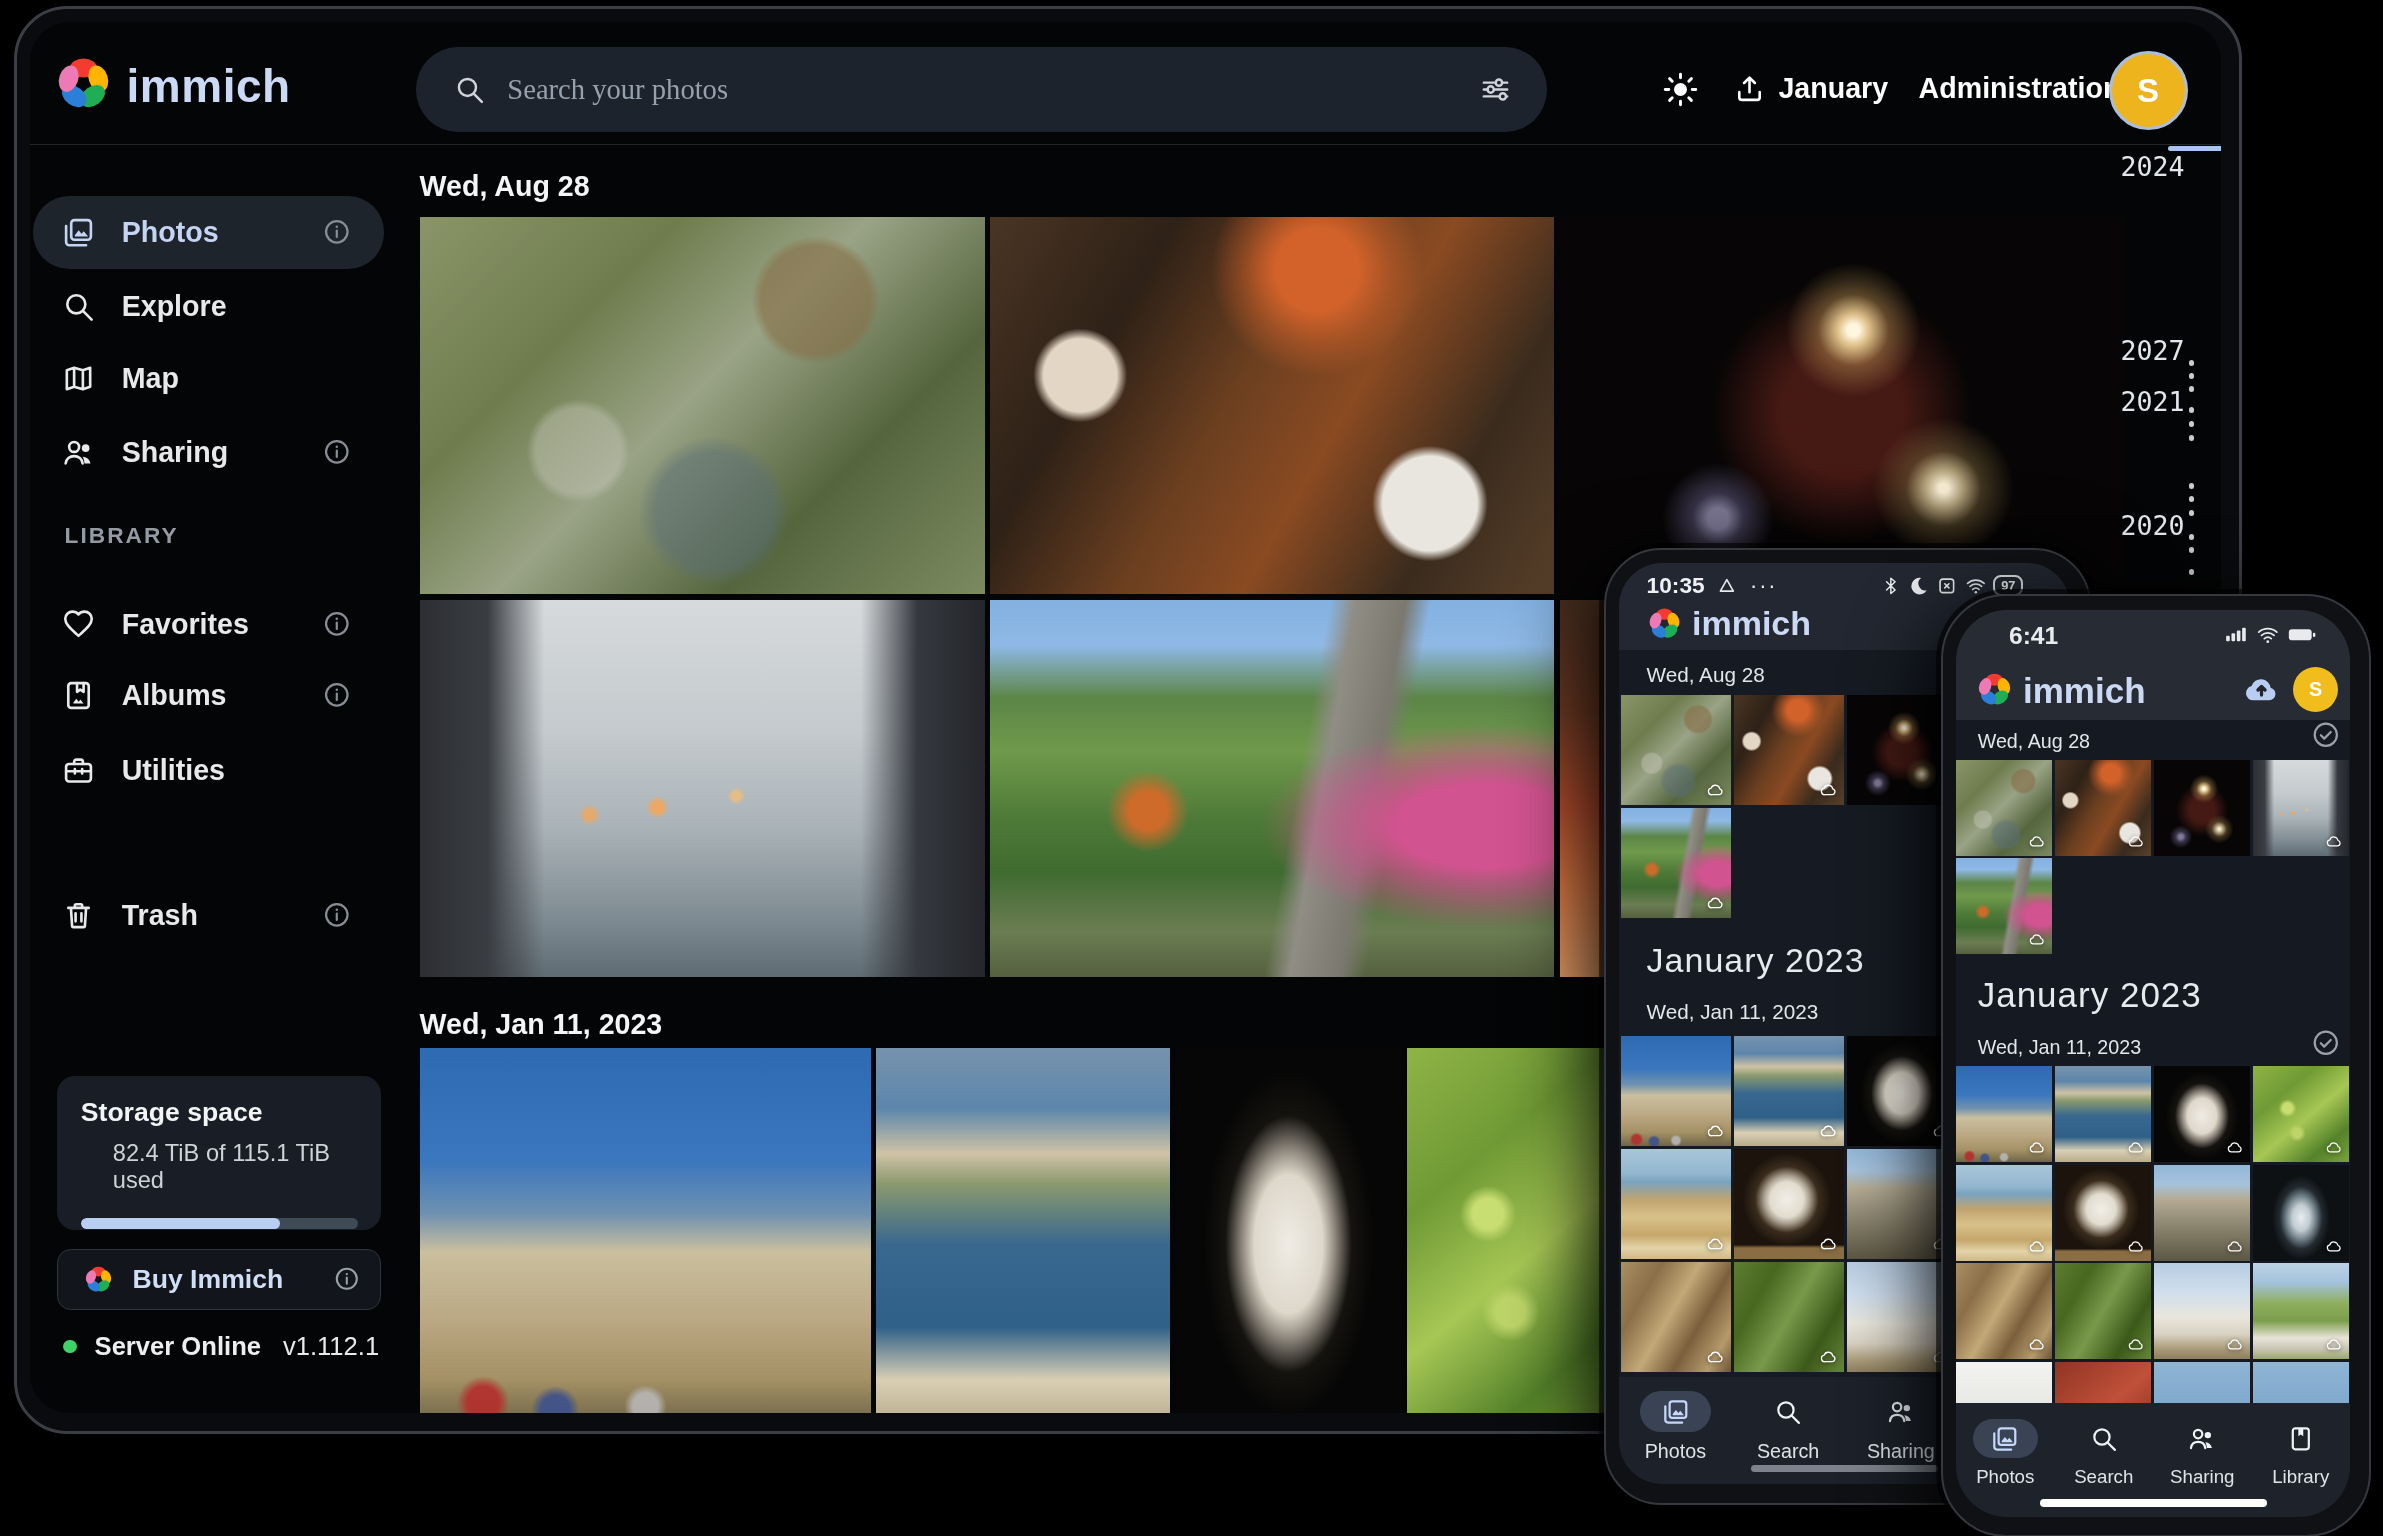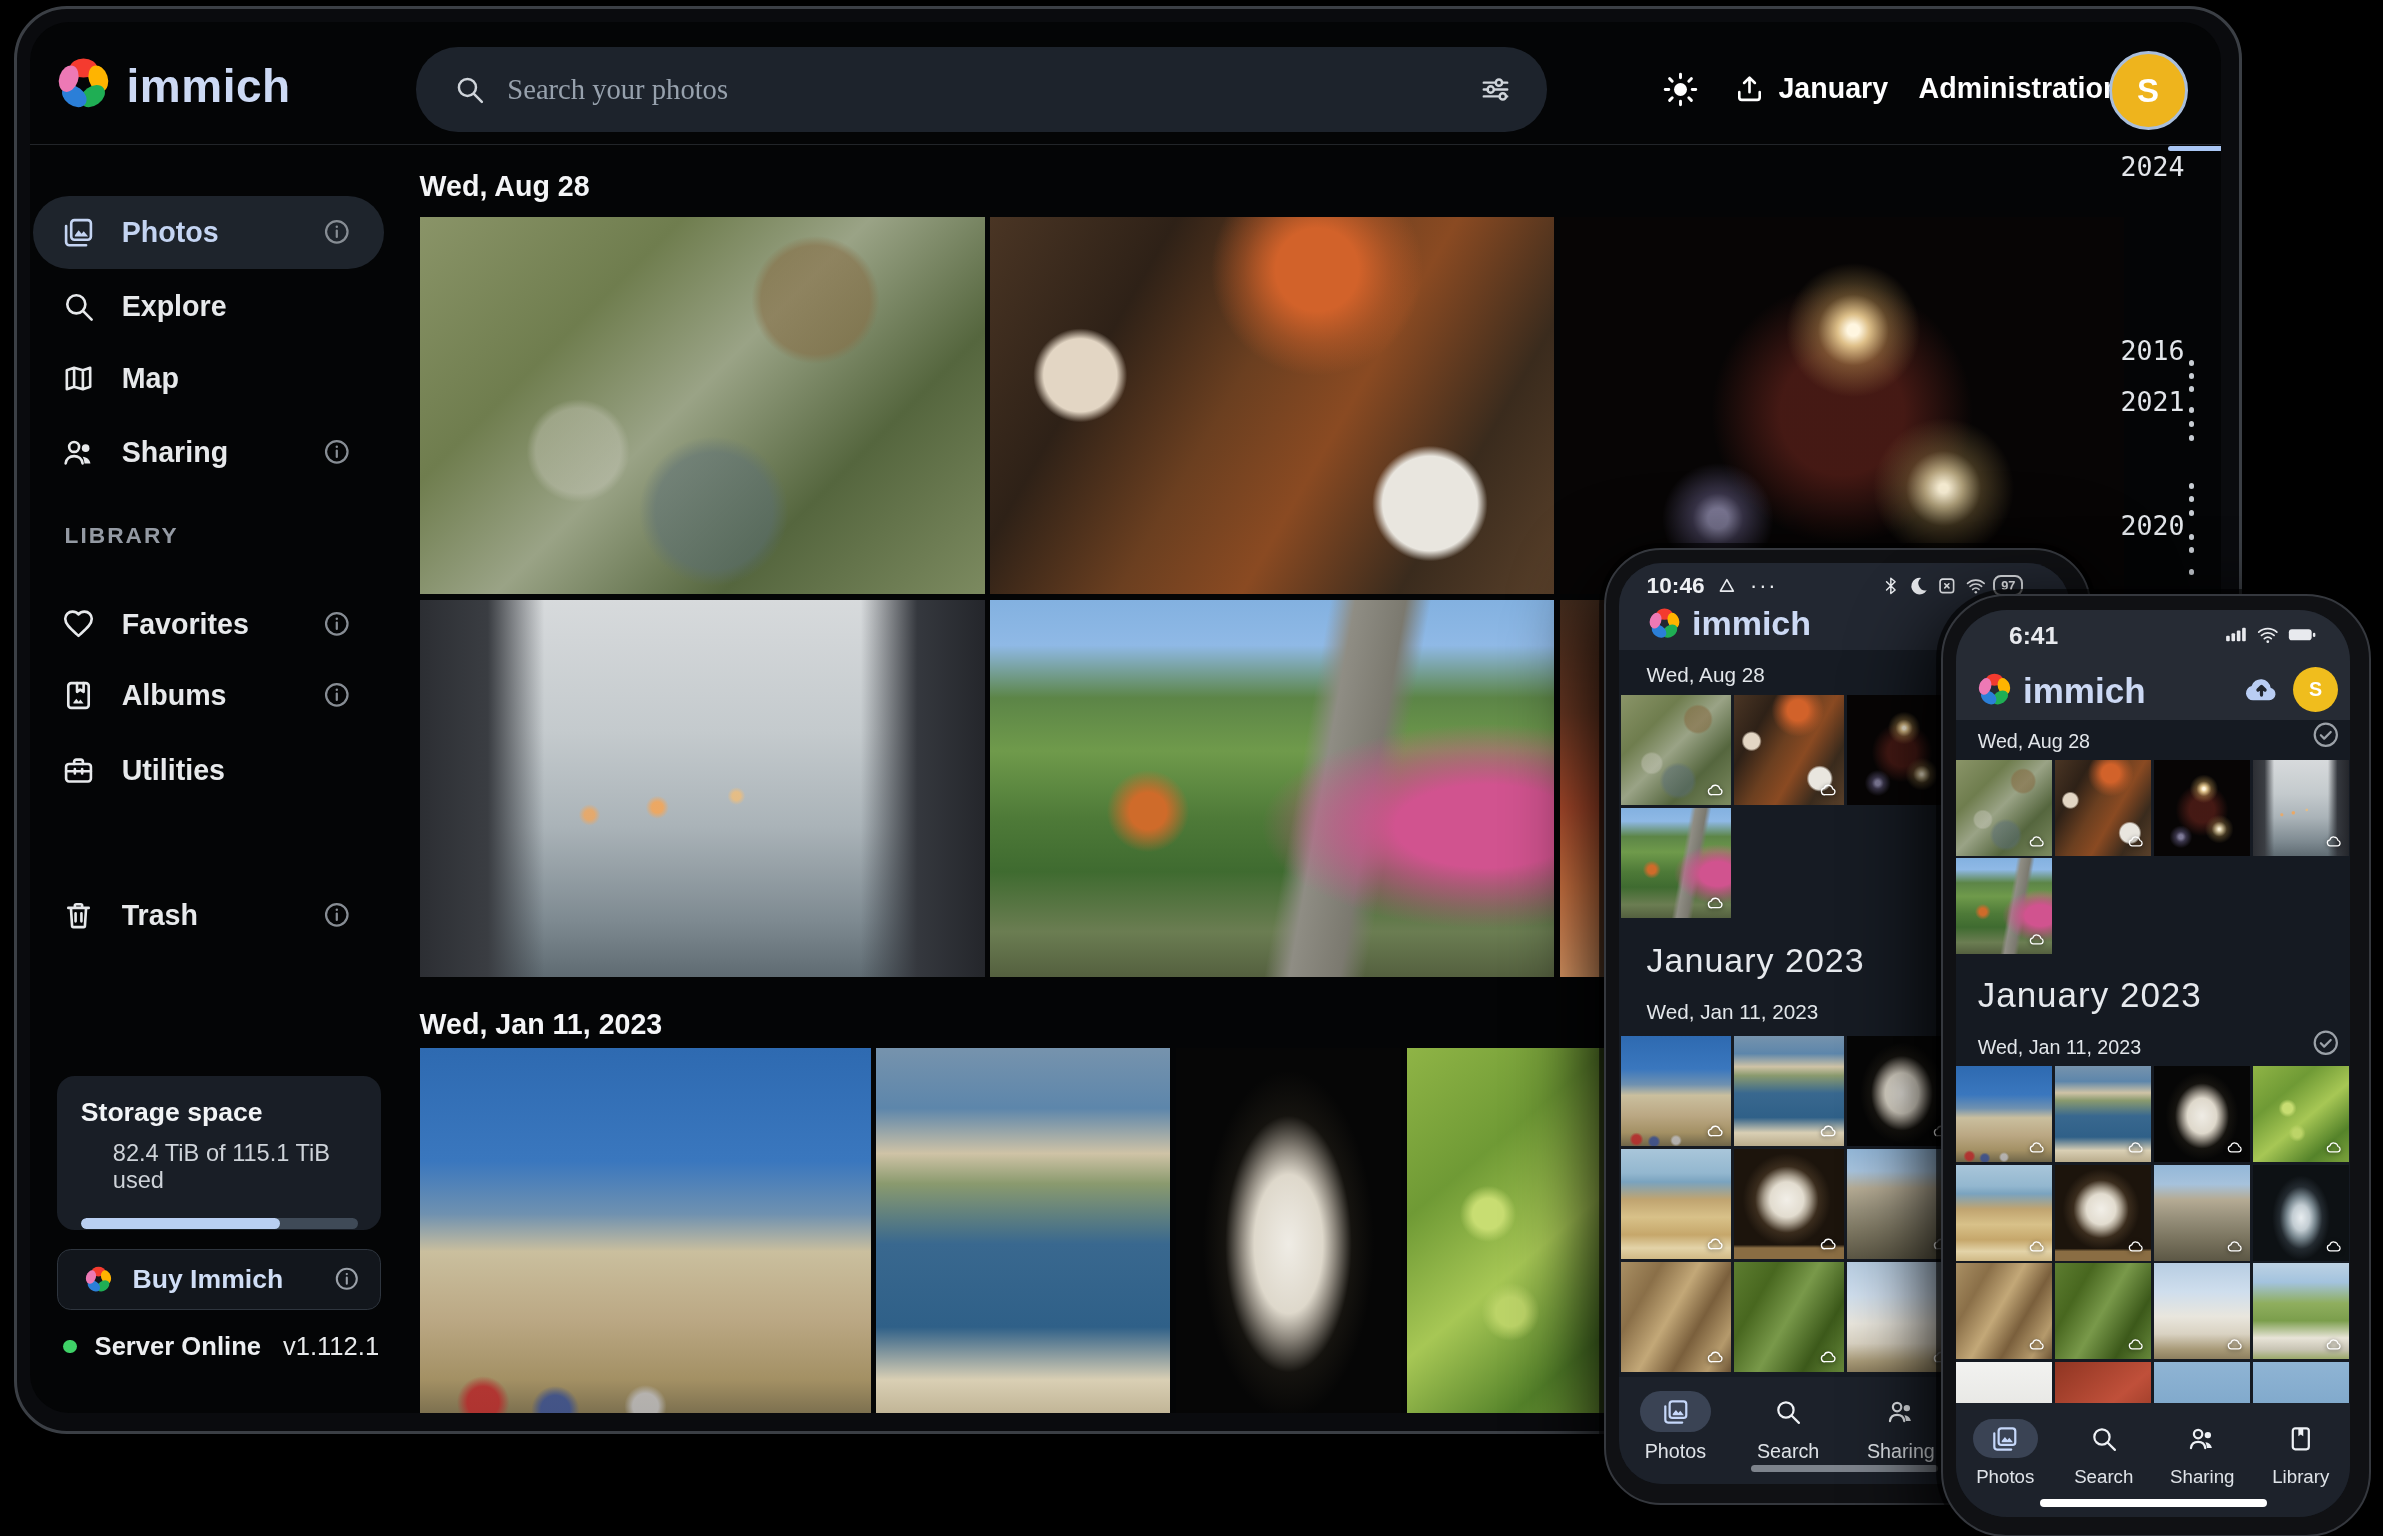--- a/index.html
+++ b/index.html
@@ -430,21 +430,21 @@
   <div class="abs dsection" style="left:390px;top:986px">Wed, Jan 11, 2023</div>
   <div class="abs drow" style="left:390px;top:1026px">
       <div class="tile ph-castle" style="width: 451px;"></div>
       <div class="tile ph-coastal" style="width: 294px;"></div>
       <div class="tile ph-bustdark" style="width: 225px;"></div>
       <div class="tile ph-seagrapes" style="width: 225px;"></div>
     </div>
 
   <div class="abs tl-line"></div>
   <div class="abs tl-year" style="top:129px">2024</div>
-  <div class="abs tl-year" style="top:313px">2016</div>
+  <div class="abs tl-year" style="top:313px">2027</div>
   <div class="abs tl-year" style="top:364px">2021</div>
   <div class="abs tl-year" style="top:488px">2020</div>
   <div id="tl-dots"></div>
 <div class="abs tl-dot" style="top: 338px;"></div>
     <div class="abs tl-dot" style="top: 351px;"></div>
     <div class="abs tl-dot" style="top: 364px;"></div>
     <div class="abs tl-dot" style="top: 385px;"></div>
     <div class="abs tl-dot" style="top: 399px;"></div>
     <div class="abs tl-dot" style="top: 413px;"></div>
     <div class="abs tl-dot" style="top: 461px;"></div>
@@ -453,21 +453,21 @@
     <div class="abs tl-dot" style="top: 512px;"></div>
     <div class="abs tl-dot" style="top: 525px;"></div>
     <div class="abs tl-dot" style="top: 547px;"></div>
   </div>
 
 <div class="abs phone android-frame"></div>
 <div class="abs android-screen">
   <div class="abs m-header-bg" style="left:0;top:0;width:451px;height:87px"></div>
 
   <div class="abs m-status" style="left:27.6px;top:7.9px;height:29.6px;gap:11.8px">
-    <span class="m-time">10:46</span>
+    <span class="m-time">10:35</span>
     <svg class="m-sicon ic" style="width:21.7px;height:21.7px" viewBox="0 0 22 22" width="21.7" height="21.7">
         <use href="#i-tri"></use>
       </svg>
     <span style="font-size:21.7px;letter-spacing:2px">···</span>
   </div>
   <div class="abs m-status" style="right:2321px;top:0"></div>
   <div class="abs m-status" style="left:262px;top:7.9px;height:29.6px;gap:6.9px">
     <svg class="m-sicon ic" style="width:19.7px;height:19.7px" viewBox="0 0 20 20" width="19.7" height="19.7">
         <use href="#i-bt"></use>
       </svg>

